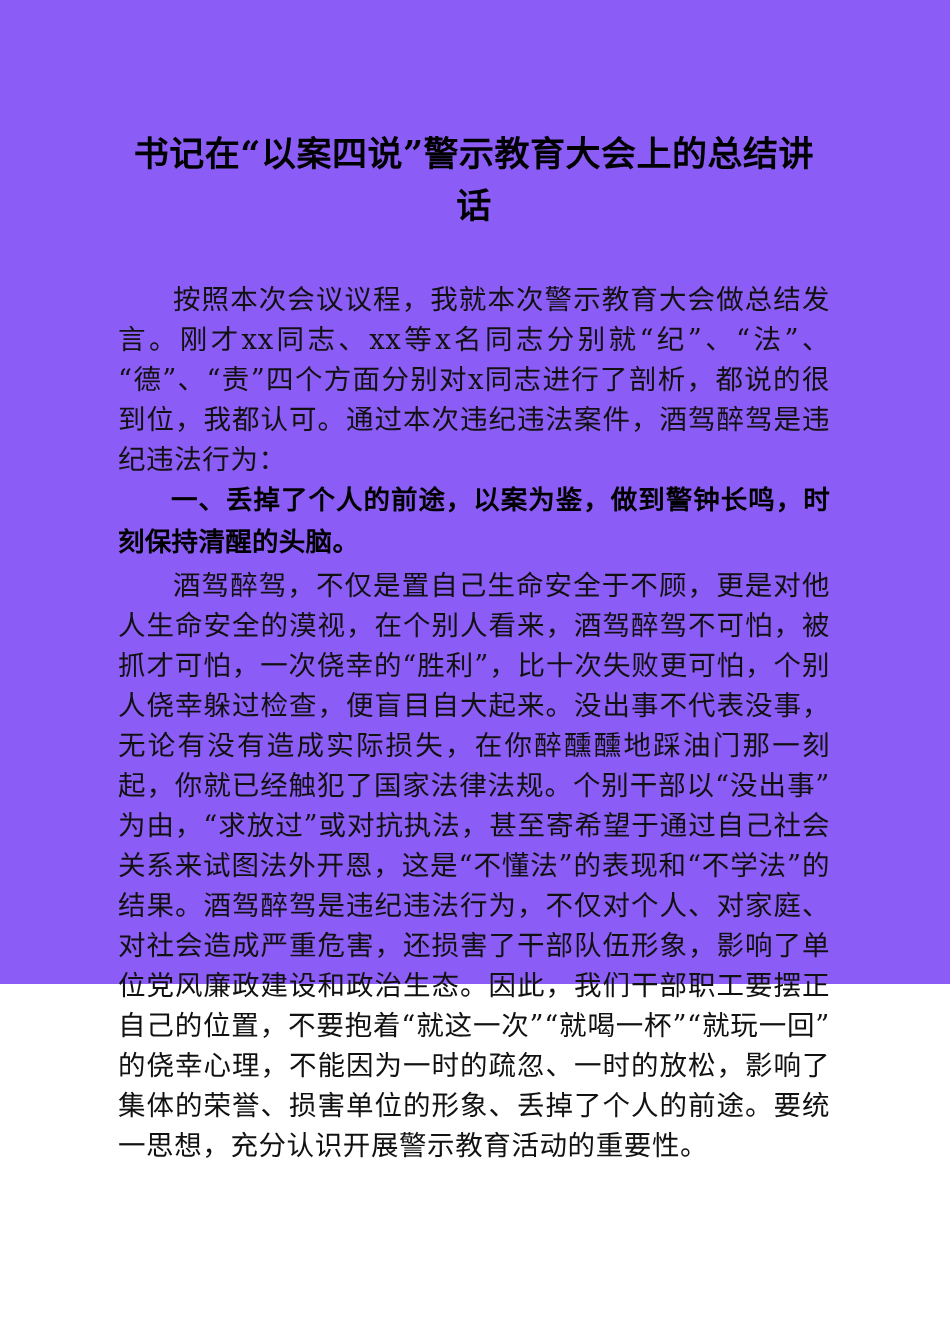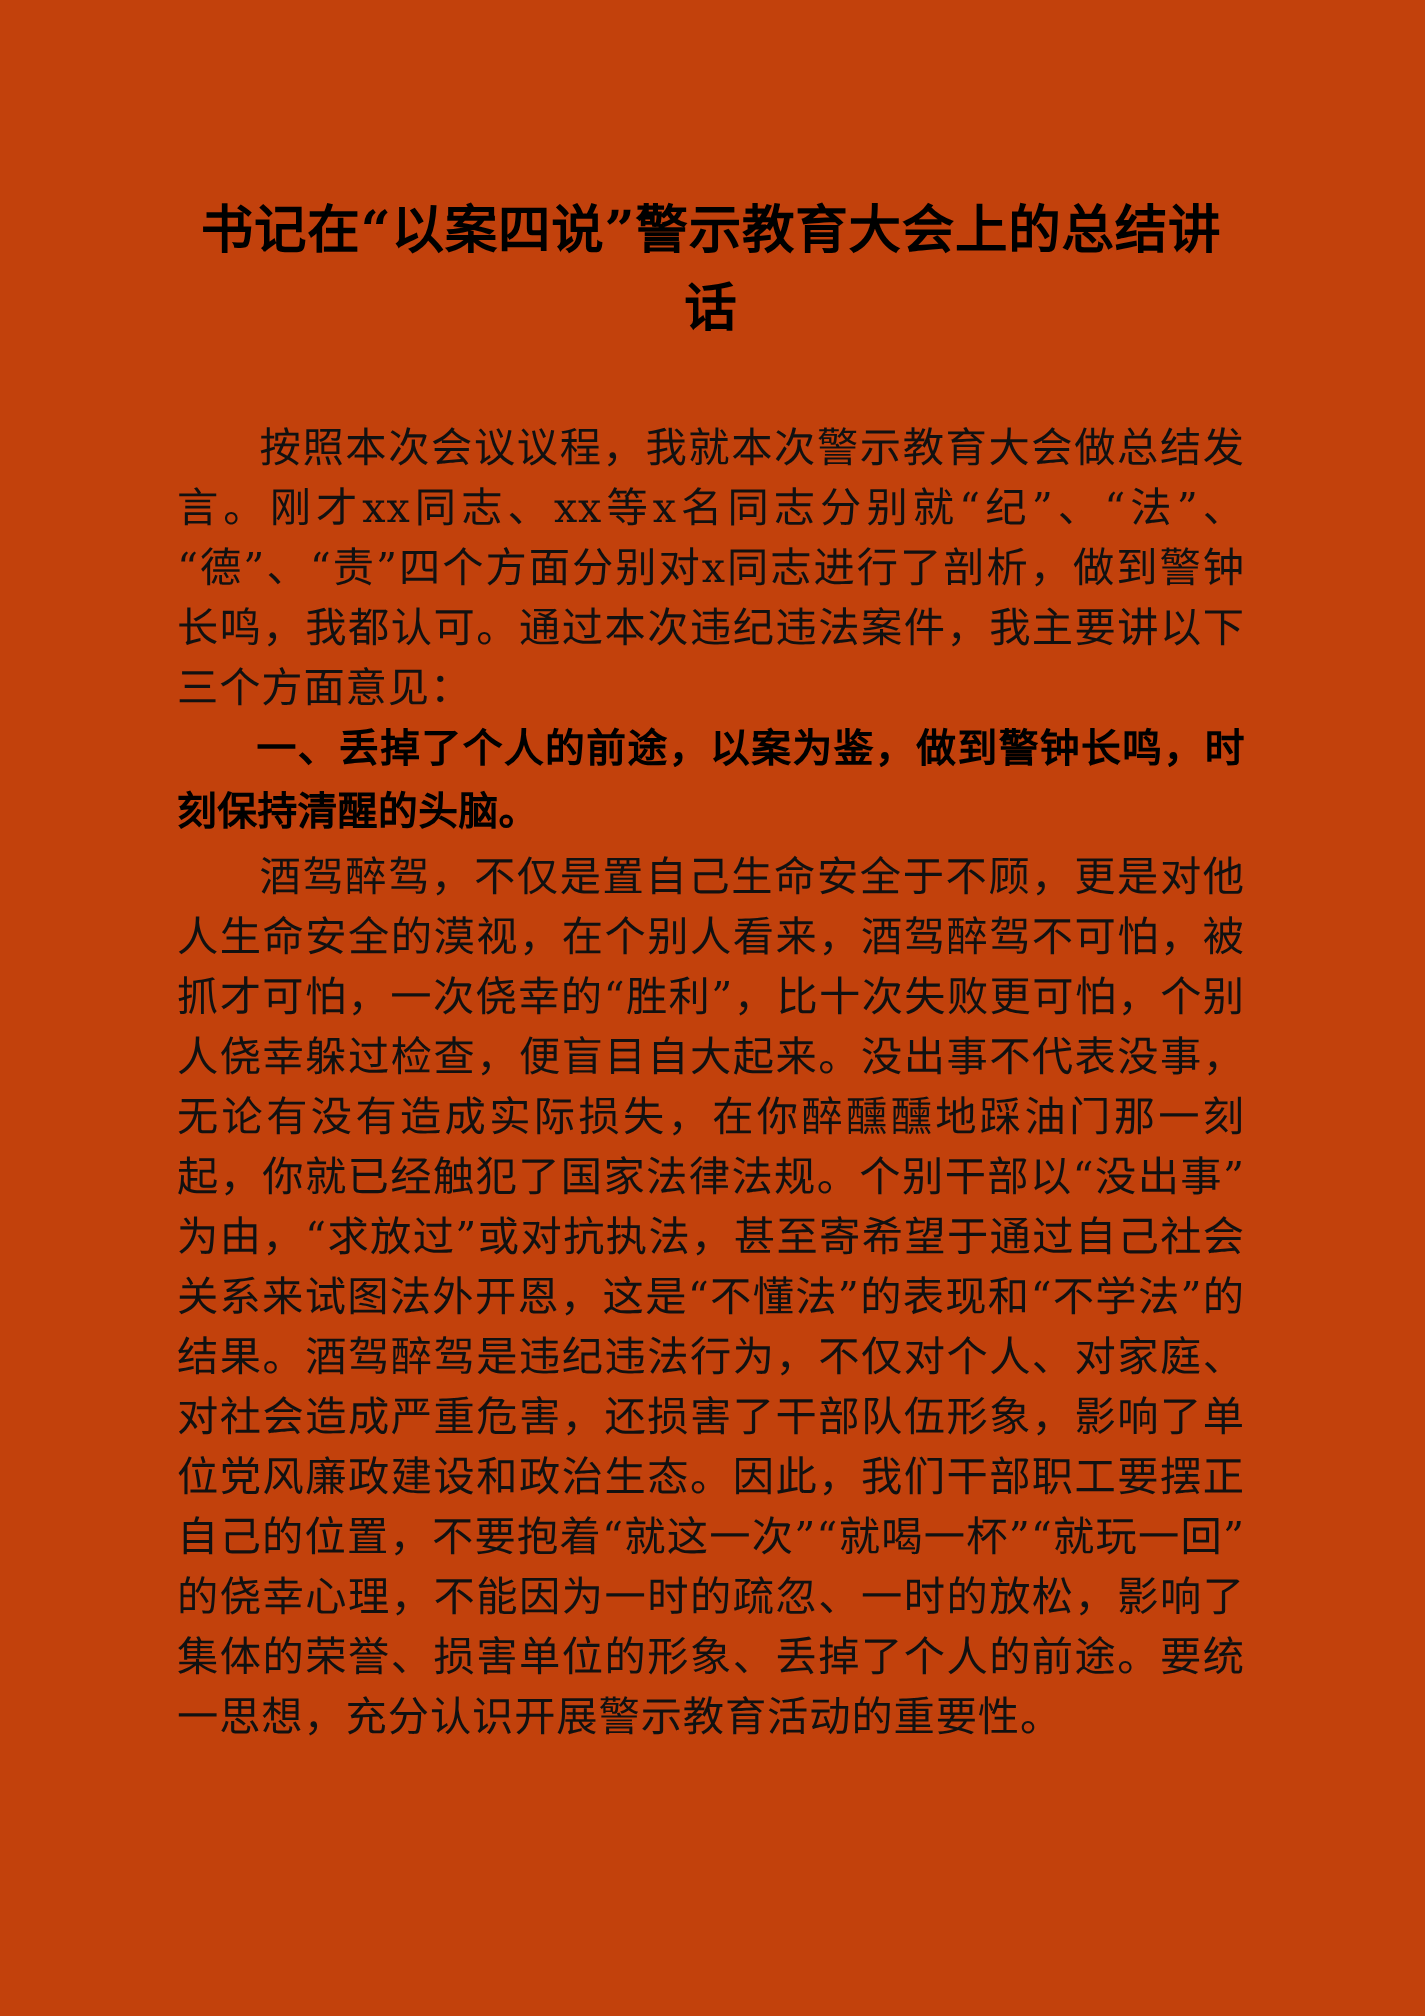--- a/index.html
+++ b/index.html
@@ -13,22 +13,22 @@
     height: 1344px;
     overflow: hidden;
     font-family: "DejaVu Serif", "Liberation Serif", serif;
     color: #000000;
     -webkit-font-smoothing: antialiased;
   }
 
   .page {
     position: relative;
     width: 950px;
-    height: 1344px;
-    background: #c2410c;
+    height: 984px;
+    background: #8b5cf6;
     box-sizing: border-box;
     padding: 0;
     text-decoration: underline;
   }
 
   .doc-body {
     position: absolute;
     left: 118px;
     top: 0;
     width: 712px;
@@ -89,20 +89,20 @@
   }
 </style>
 </head>
 <body>
 
 <div class="page">
   <div class="doc-body">
 
     <h1 class="doc-title">书记在“以案四说”警示教育大会上的总结讲话</h1>
 
-    <p class="para first-para">按照本次会议议程，我就本次警示教育大会做总结发言。刚才xx同志、xx等x名同志分别就“纪”、“法”、“德”、“责”四个方面分别对x同志进行了剖析，做到警钟长鸣，我都认可。通过本次违纪违法案件，我主要讲以下三个方面意见：</p>
+    <p class="para first-para">按照本次会议议程，我就本次警示教育大会做总结发言。刚才xx同志、xx等x名同志分别就“纪”、“法”、“德”、“责”四个方面分别对x同志进行了剖析，都说的很到位，我都认可。通过本次违纪违法案件，酒驾醉驾是违纪违法行为：</p>
 
     <p class="section-heading">一、丢掉了个人的前途，以案为鉴，做到警钟长鸣，时刻保持清醒的头脑。</p>
 
     <p class="para after-heading">酒驾醉驾，不仅是置自己生命安全于不顾，更是对他人生命安全的漠视，在个别人看来，酒驾醉驾不可怕，被抓才可怕，一次侥幸的“胜利”，比十次失败更可怕，个别人侥幸躲过检查，便盲目自大起来。没出事不代表没事，无论有没有造成实际损失，在你醉醺醺地踩油门那一刻起，你就已经触犯了国家法律法规。个别干部以“没出事”为由，“求放过”或对抗执法，甚至寄希望于通过自己社会关系来试图法外开恩，这是“不懂法”的表现和“不学法”的结果。酒驾醉驾是违纪违法行为，不仅对个人、对家庭、对社会造成严重危害，还损害了干部队伍形象，影响了单位党风廉政建设和政治生态。因此，我们干部职工要摆正自己的位置，不要抱着“就这一次”“就喝一杯”“就玩一回”的侥幸心理，不能因为一时的疏忽、一时的放松，影响了集体的荣誉、损害单位的形象、丢掉了个人的前途。要统一思想，充分认识开展警示教育活动的重要性。</p>
 
   </div>
 </div>
 
 </body></html>

